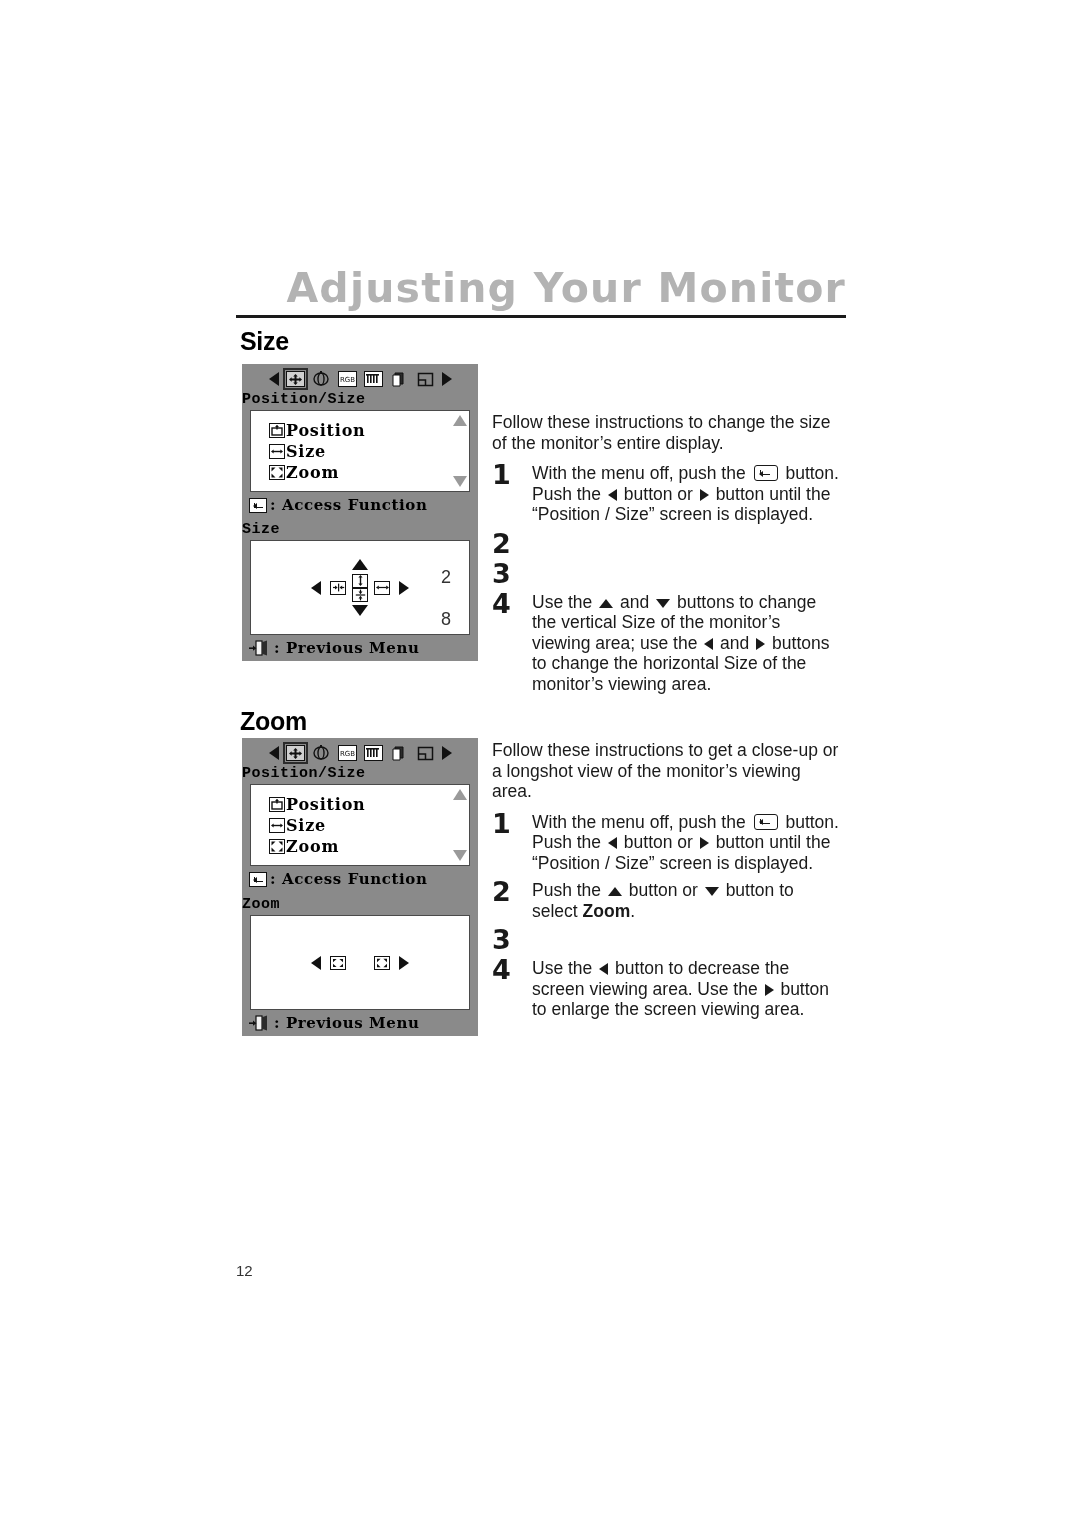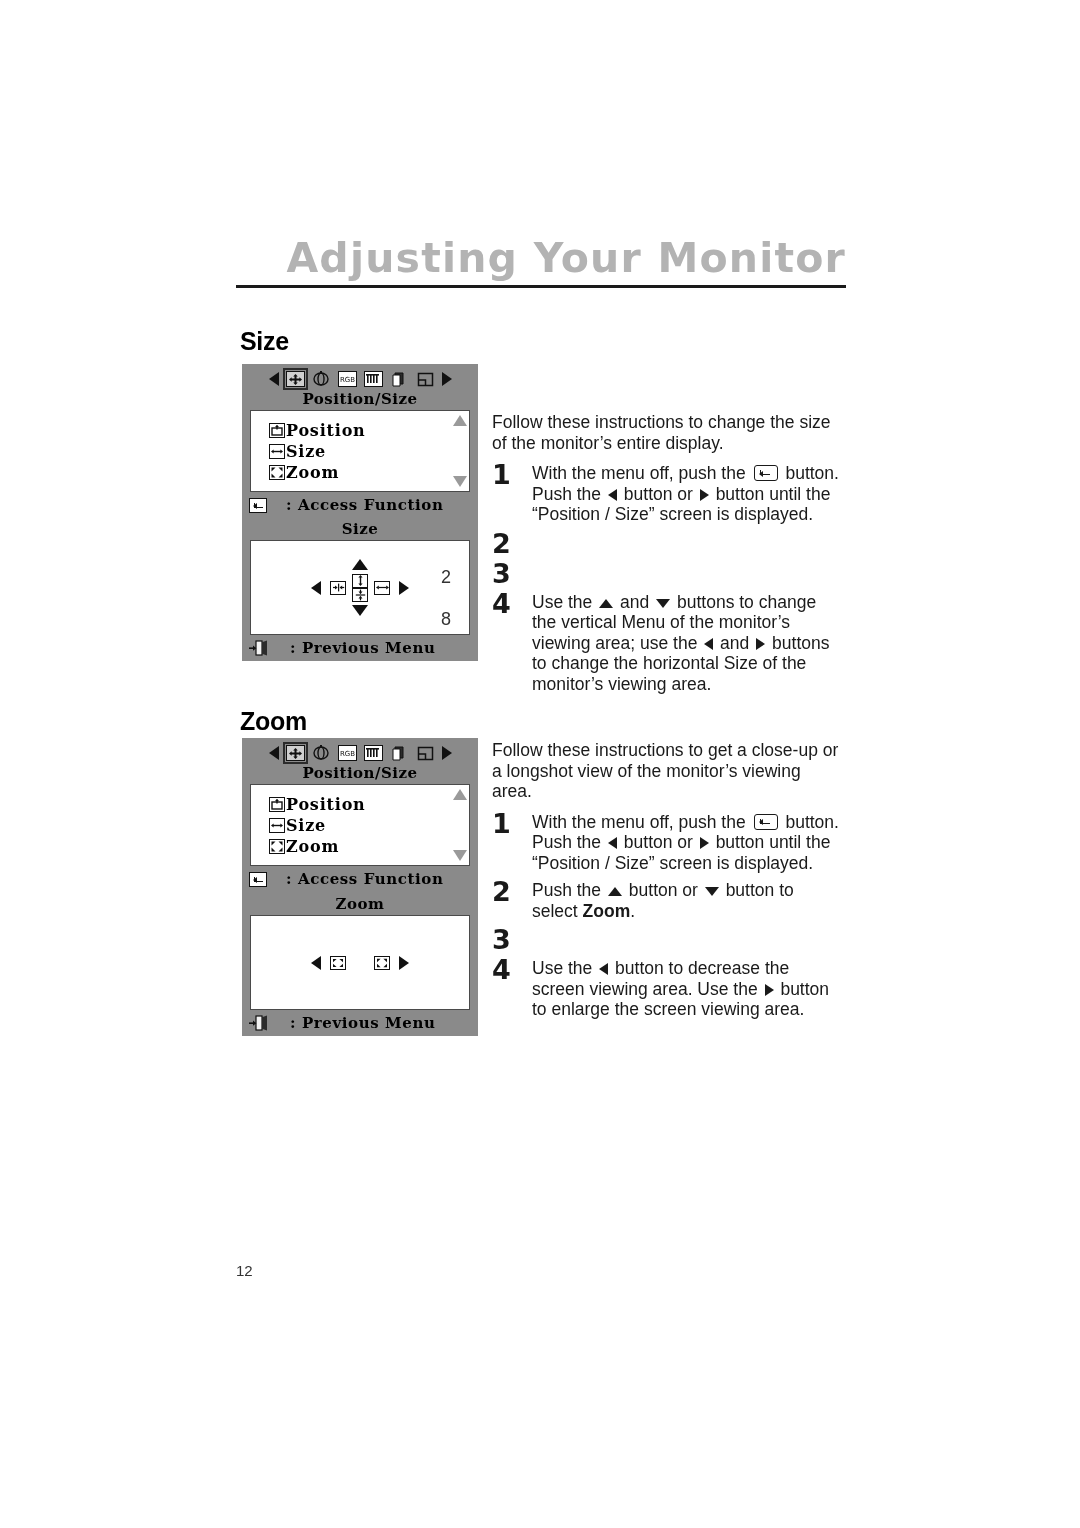--- a/index.html
+++ b/index.html
@@ -13,21 +13,21 @@
     position: relative;
     font-family: "Liberation Sans", sans-serif;
     color: #1a1a1a;
     overflow: hidden;
   }
 
   
   #page-header {
     position: absolute;
     left: 236px;
-    top: 238px;
+    top: 268px;
     width: 610px;
   }
   #chapter-title {
     font-size: 41px;
     font-weight: bold;
     color: #b3b3b3;
     letter-spacing: 1.2px;
     text-align: right;
     line-height: 1.0;
     font-family: "DejaVu Sans", sans-serif;
@@ -60,43 +60,43 @@
   }
   .osd-iconbar {
     height: 24px;
     display: flex;
     align-items: center;
     justify-content: center;
     gap: 7px;
     padding-top: 3px;
   }
   .osd-title {
-    text-align: center;
     font-size: 15px;
     font-weight: bold;
     letter-spacing: 0.5px;
     line-height: 17px;
     padding-bottom: 2px;
+    font-family: Liberation Mono, monospace;
   }
   .osd-body {
     background: #ffffff;
     margin: 0 8px;
     border: 1px solid #4a4a4a;
     position: relative;
     box-sizing: border-box;
   }
   .osd-footer {
     height: 26px;
     display: flex;
     align-items: center;
     padding-left: 7px;
     font-size: 15px;
     font-weight: bold;
     letter-spacing: 0.6px;
-    gap: 19px;
+    gap: 3px;
   }
 
   
   .menu-list {
     padding: 9px 0 9px 18px;
   }
   .menu-row {
     display: flex;
     align-items: center;
     gap: 1px;
@@ -661,21 +661,21 @@
         <div class="step-text"><span>With the menu off, push the </span><span class="g-enter"></span><span> button. Push the </span><span class="g-left"></span><span> button or </span><span class="g-right"></span><span> button until the “Position / Size” screen is displayed.</span></div>
       </div>
       <div class="step">
         <div class="step-num">2</div>
       </div>
       <div class="step">
         <div class="step-num">3</div>
       </div>
       <div class="step">
         <div class="step-num">4</div>
-        <div class="step-text"><span>Use the </span><span class="g-up"></span><span> and </span><span class="g-down"></span><span> buttons to change the vertical Menu of the monitor’s viewing area; use the </span><span class="g-left"></span><span> and </span><span class="g-right"></span><span> buttons to change the horizontal Size of the monitor’s viewing area.</span></div>
+        <div class="step-text"><span>Use the </span><span class="g-up"></span><span> and </span><span class="g-down"></span><span> buttons to change the vertical Size of the monitor’s viewing area; use the </span><span class="g-left"></span><span> and </span><span class="g-right"></span><span> buttons to change the horizontal Size of the monitor’s viewing area.</span></div>
       </div>
     </div>
 </div>
 
 <div class="instr" id="instr-zoom" style="top:740px;">
   <div class="lead">Follow these instructions to get a close-up or a longshot view of the monitor’s viewing area.</div>
   <div>
       <div class="step">
         <div class="step-num">1</div>
         <div class="step-text"><span>With the menu off, push the </span><span class="g-enter"></span><span> button. Push the </span><span class="g-left"></span><span> button or </span><span class="g-right"></span><span> button until the “Position / Size” screen is displayed.</span></div>

